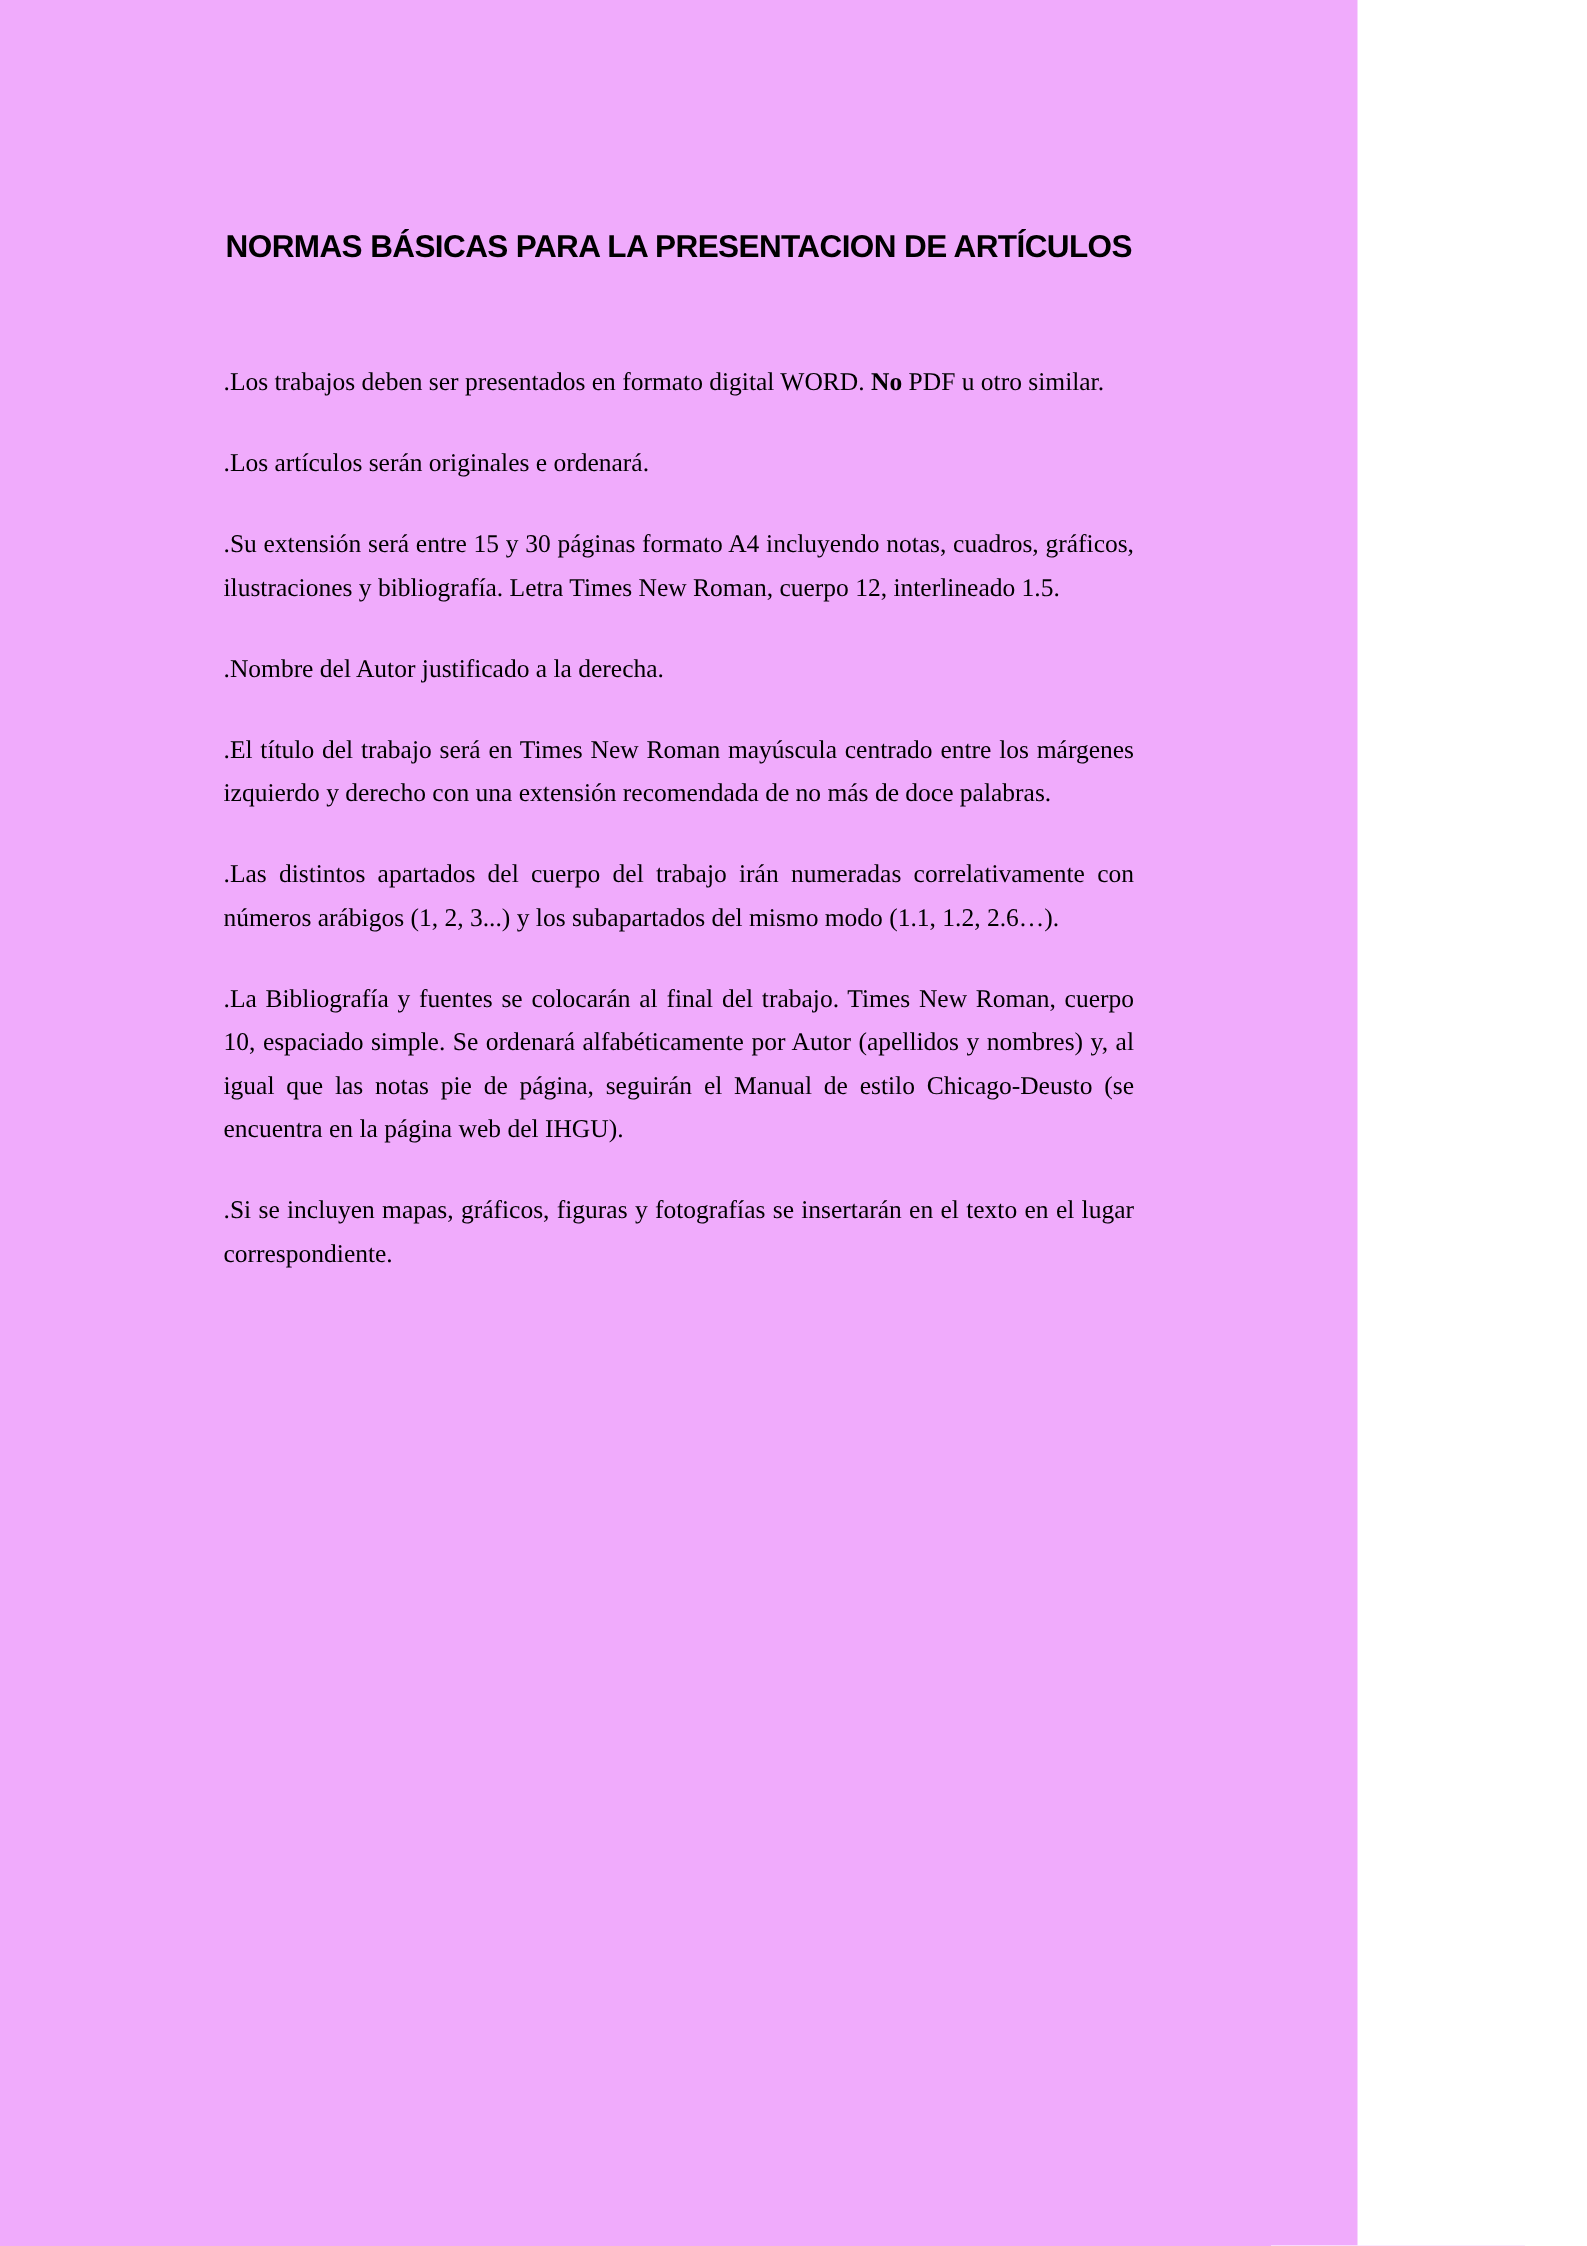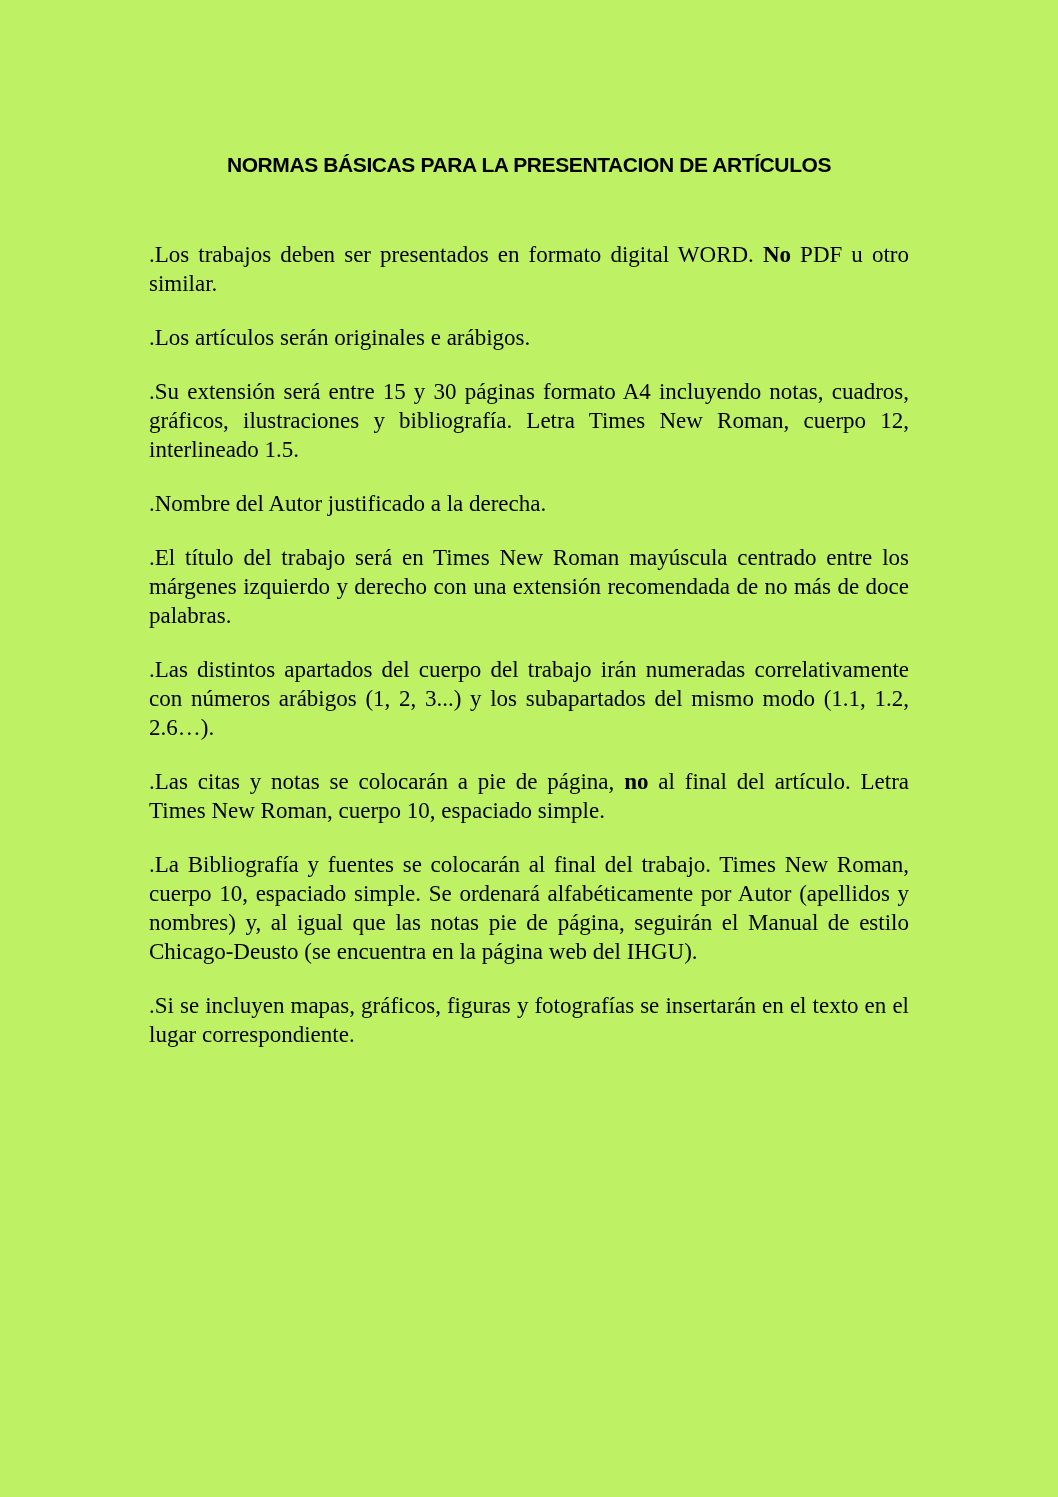--- a/index.html
+++ b/index.html
@@ -2,23 +2,23 @@
 <html><head>
 <meta charset="utf-8">
 <style>
   html, body {
     margin: 0;
     padding: 0;
     background: #ffffff;
   }
   .page {
     position: relative;
-    width: 1058px;
+    width: 905px;
     height: 1497px;
-    background: #bef264;
+    background: #f0abfc;
     color: #000000;
     overflow: hidden;
     box-sizing: border-box;
     padding: 150px 149px 0 149px;
   }
   .doc-title {
     font-family: "Liberation Sans", sans-serif;
     font-weight: bold;
     font-size: 21px;
     line-height: 30px;
@@ -26,21 +26,21 @@
     text-align: center;
     color: #000000;
     margin: 0 0 60px 0;
   }
   .doc-title .title-line {
     display: block;
     white-space: nowrap;
   }
   .doc-body {
     font-family: "Liberation Serif", "DejaVu Serif", serif;
-    font-size: 23px;
+    font-size: 17px;
     line-height: 29px;
     color: #000000;
   }
   .doc-body p.para {
     margin: 0 0 25px 0;
     text-align: justify;
     text-align-last: left;
     text-justify: inter-word;
   }
   .doc-body .bold {
@@ -50,22 +50,21 @@
 </head>
 <body>
 
 <div class="page">
   <h1 class="doc-title">
     <span class="title-line">NORMAS BÁSICAS PARA LA PRESENTACION DE ARTÍCULOS</span>
   </h1>
 
   <div class="doc-body">
       <p class="para"><span>.Los trabajos deben ser presentados en formato digital WORD. </span><span class="bold">No</span><span> PDF u otro similar.</span></p>
-      <p class="para"><span>.Los artículos serán originales e arábigos.</span></p>
+      <p class="para"><span>.Los artículos serán originales e ordenará.</span></p>
       <p class="para"><span>.Su extensión será entre 15 y 30 páginas formato A4 incluyendo notas, cuadros, gráficos, ilustraciones y bibliografía. Letra Times New Roman, cuerpo 12, interlineado 1.5.</span></p>
       <p class="para"><span>.Nombre del Autor justificado a la derecha.</span></p>
       <p class="para"><span>.El título del trabajo será en Times New Roman mayúscula centrado entre los márgenes izquierdo y derecho con una extensión recomendada de no más de doce palabras.</span></p>
       <p class="para"><span>.Las distintos apartados del cuerpo del trabajo irán numeradas correlativamente con números arábigos (1, 2, 3...) y los subapartados del mismo modo (1.1, 1.2, 2.6…).</span></p>
-      <p class="para"><span>.Las citas y notas se colocarán a pie de página, </span><span class="bold">no</span><span> al final del artículo. Letra Times New Roman, cuerpo 10, espaciado simple.</span></p>
       <p class="para"><span>.La Bibliografía y fuentes se colocarán al final del trabajo. Times New Roman, cuerpo 10, espaciado simple. Se ordenará alfabéticamente por Autor (apellidos y nombres) y, al igual que las notas  pie de página, seguirán el Manual de estilo Chicago-Deusto (se encuentra en la página web del IHGU).</span></p>
       <p class="para"><span>.Si se incluyen mapas, gráficos, figuras y fotografías se insertarán en el texto en el lugar correspondiente.</span></p>
     </div>
 </div>
 
 </body></html>

